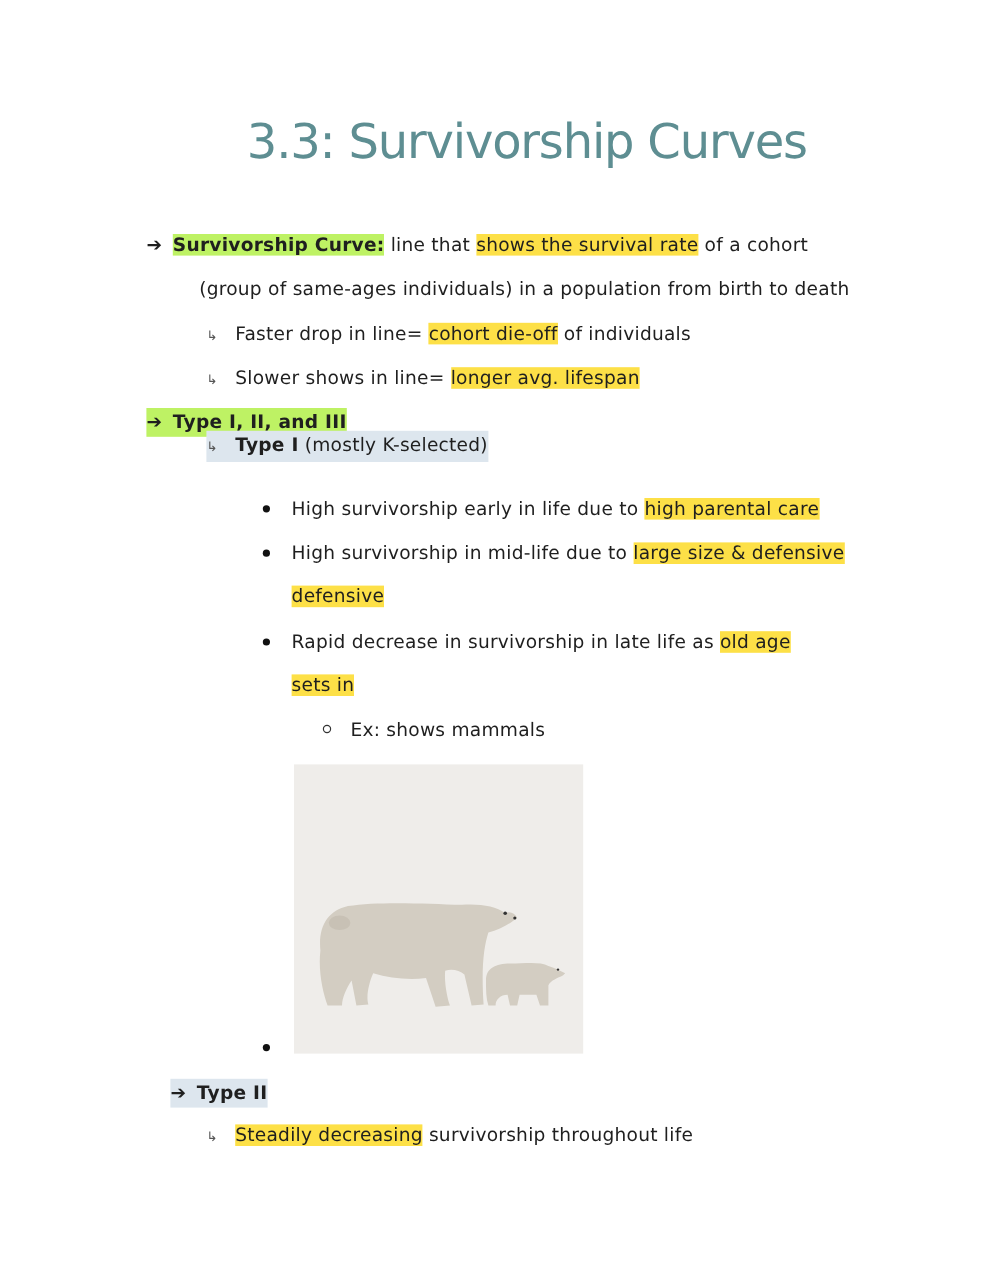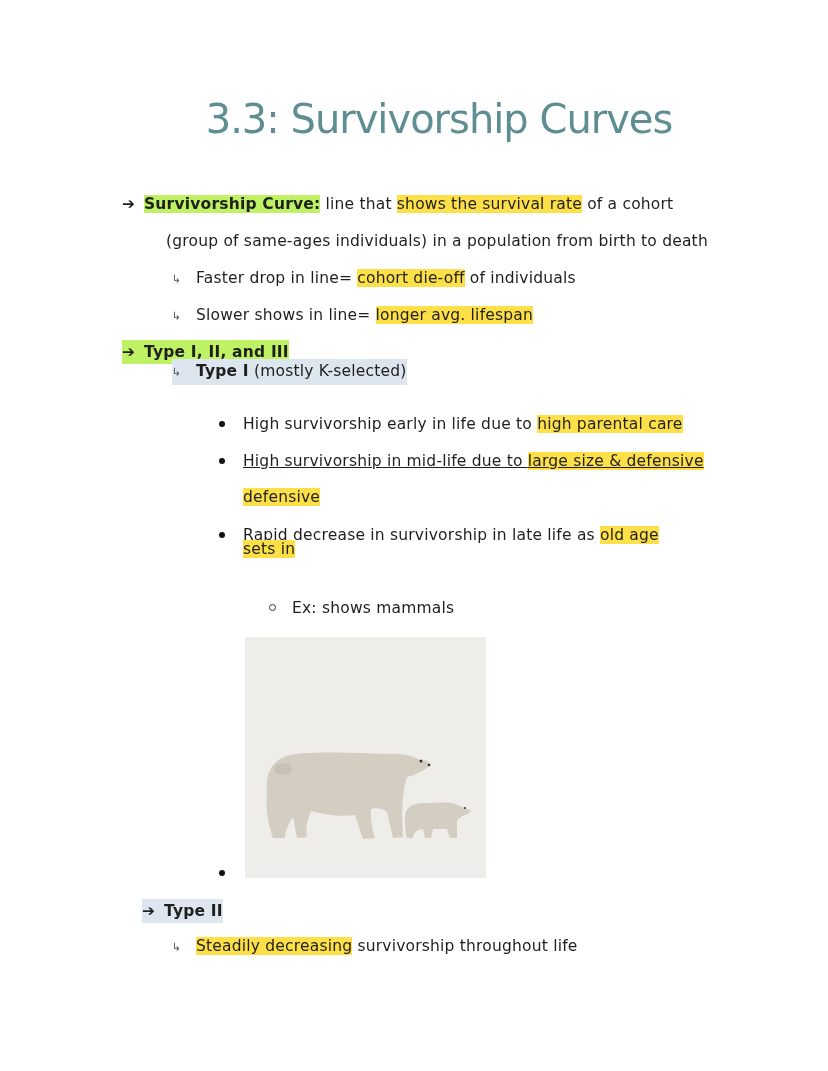--- a/index.html
+++ b/index.html
@@ -43,32 +43,32 @@
 <div class="line hl-blue" style="left:172px; top:359px;">
   <span class="sub">↳</span><span class="bold">Type I</span><span> (mostly K-selected)</span>
 </div>
 
 <div class="dot" style="left:219px; top:421px;"></div>
 <div class="line" style="left:243px; top:412px;">
   <span>High survivorship early in life due to </span><span class="hl-warm">high parental care</span>
 </div>
 
 <div class="dot" style="left:219px; top:458px;"></div>
-<div class="line" style="left:243px; top:449px;text-decoration:underline;">
+<div class="line" style="left:243px; top:449px;">
   <span>High survivorship in mid-life due to </span><span class="hl-warm">large size &amp; defensive</span>
 </div>
 <div class="line" style="left:243px; top:485px;">
   <span class="hl-warm">defensive</span>
 </div>
 
 <div class="dot" style="left:219px; top:532px;"></div>
 <div class="line" style="left:243px; top:523px;">
   <span>Rapid decrease in survivorship in late life as </span><span class="hl-warm">old age</span>
 </div>
-<div class="line" style="left:243px; top:537px;">
+<div class="line" style="left:243px; top:559px;">
   <span class="hl-warm">sets in</span>
 </div>
 
 <div class="circ" style="left:269px; top:604px;"></div>
 <div class="line" style="left:292px; top:596px;">Ex: shows mammals</div>
 
 <div class="dot" style="left:219px; top:870px;"></div>
 <div class="img-box">
   <svg width="241" height="241" viewBox="0 0 241 241">
 

